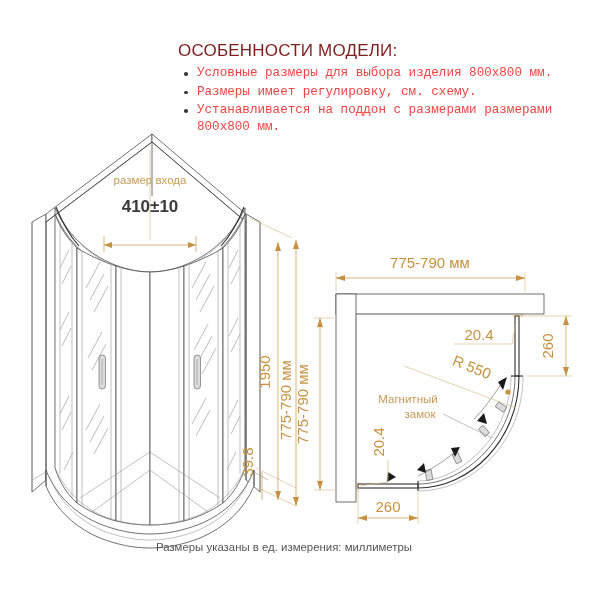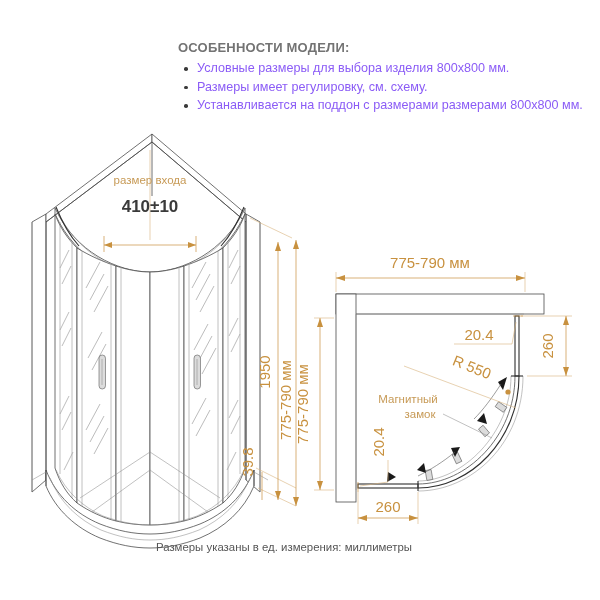--- a/index.html
+++ b/index.html
@@ -25,38 +25,39 @@
   }
 
   
   .features {
     position: absolute;
     left: 178px;
     top: 40px;
     width: 410px;
   }
   .features-title {
-    font-size: 13px;
-    font-weight: bold;
-    color: #737373;
+    font-size: 17px;
+    font-weight: normal;
+    color: #7f1d1d;
     letter-spacing: 0.2px;
     margin: 0 0 4px 0;
     line-height: 1.25;
   }
   .features-list {
     margin: 0;
     padding: 0 0 0 19px;
     list-style: none;
   }
   .features-list li {
     position: relative;
     font-size: 12.6px;
     line-height: 1.38;
-    color: #8b5cf6;
+    color: #ef4444;
     margin-bottom: 1px;
+    font-family: Liberation Mono, monospace;
   }
   .features-list li::before {
     content: "";
     position: absolute;
     left: -13px;
     top: 7px;
     width: 3.6px;
     height: 3.6px;
     border-radius: 50%;
     background: #3a3a3a;

